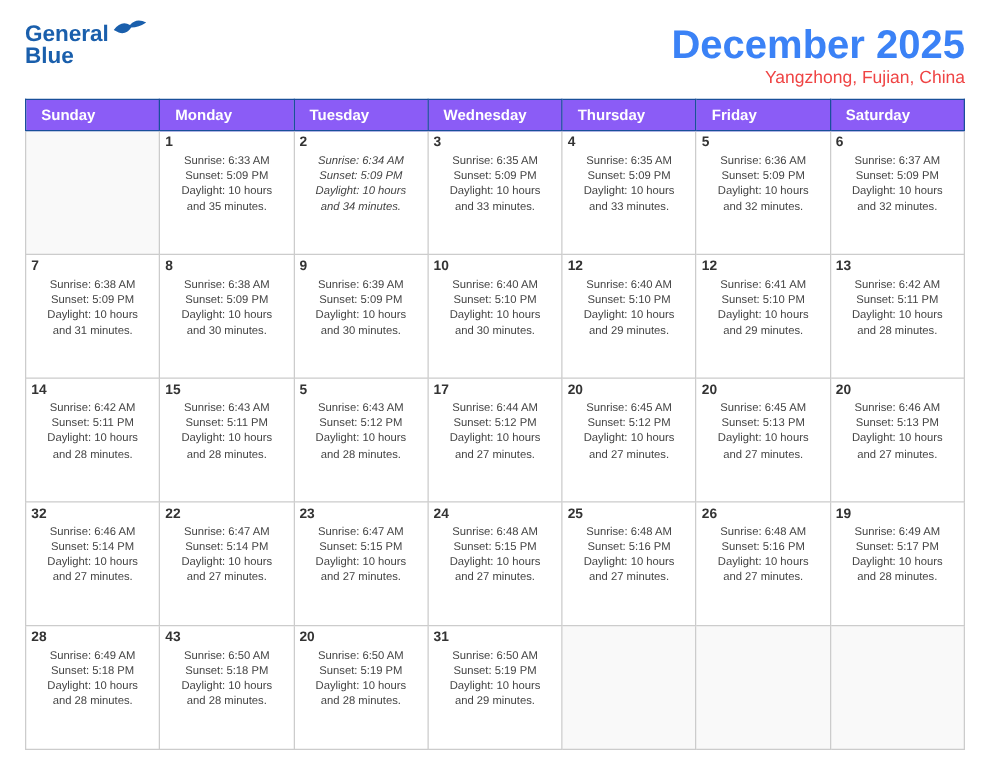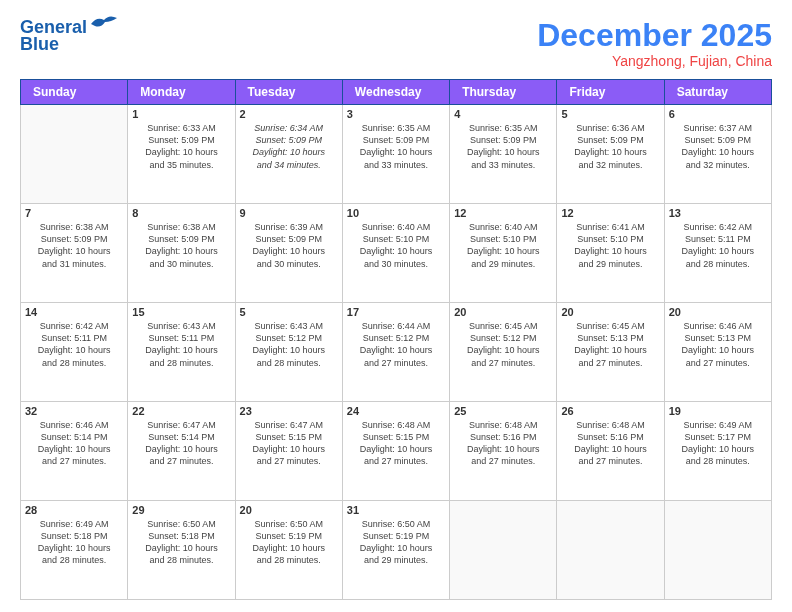--- a/index.html
+++ b/index.html
@@ -317,21 +317,21 @@
         </tr>
         <tr>
           <td>
             <span class="day-number">28</span>
             <div class="cell-info" style="white-space: pre-line;">Sunrise: 6:49 AM
 Sunset: 5:18 PM
 Daylight: 10 hours
 and 28 minutes.</div>
           </td>
           <td>
-            <span class="day-number">29</span>
+            <span class="day-number">43</span>
             <div class="cell-info" style="white-space: pre-line;">Sunrise: 6:50 AM
 Sunset: 5:18 PM
 Daylight: 10 hours
 and 28 minutes.</div>
           </td>
           <td>
             <span class="day-number">20</span>
             <div class="cell-info" style="white-space: pre-line;">Sunrise: 6:50 AM
 Sunset: 5:19 PM
 Daylight: 10 hours

